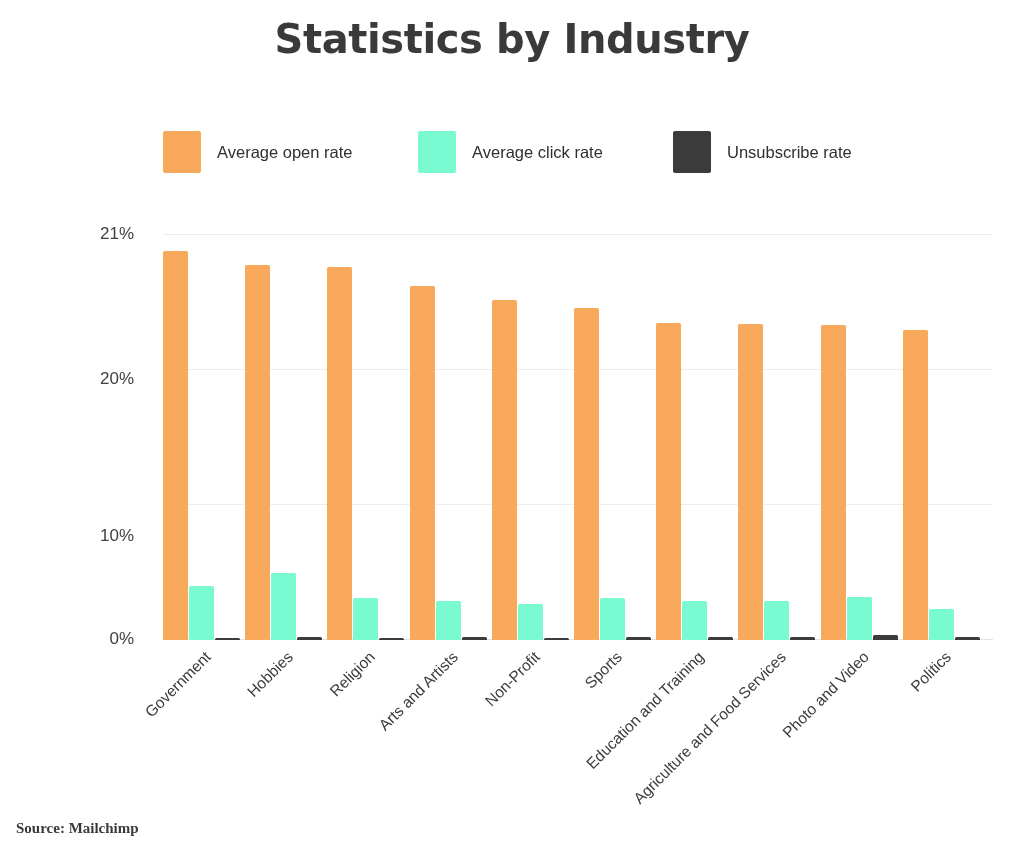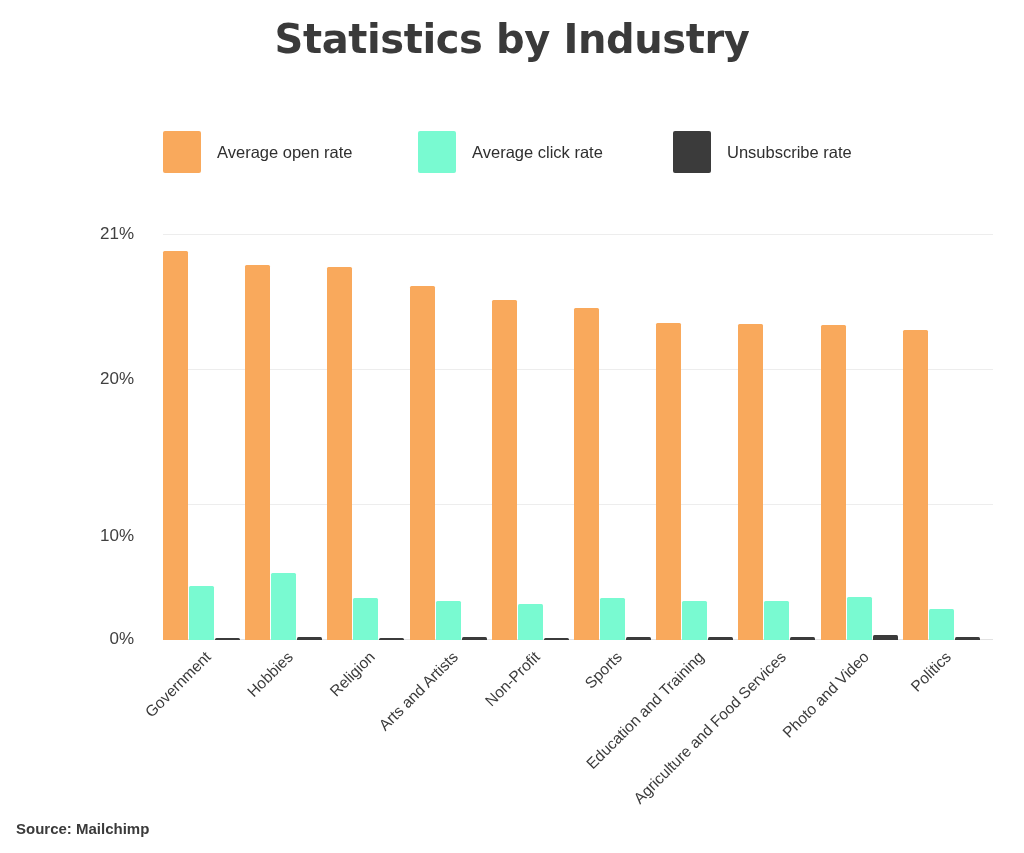--- a/index.html
+++ b/index.html
@@ -138,20 +138,21 @@
   }
 
   
   .source {
     position: absolute;
     left: 16px;
     top: 820px;
     font-size: 15px;
     font-weight: 700;
     color: #3a3a3a;
+    font-family: Liberation Serif, serif;
   }
 </style>
 </head>
 <body>
 
 <div id="page">
 
   <div class="chart-title">
     <span class="ttl-line">Statistics by Industry</span>
   </div>

